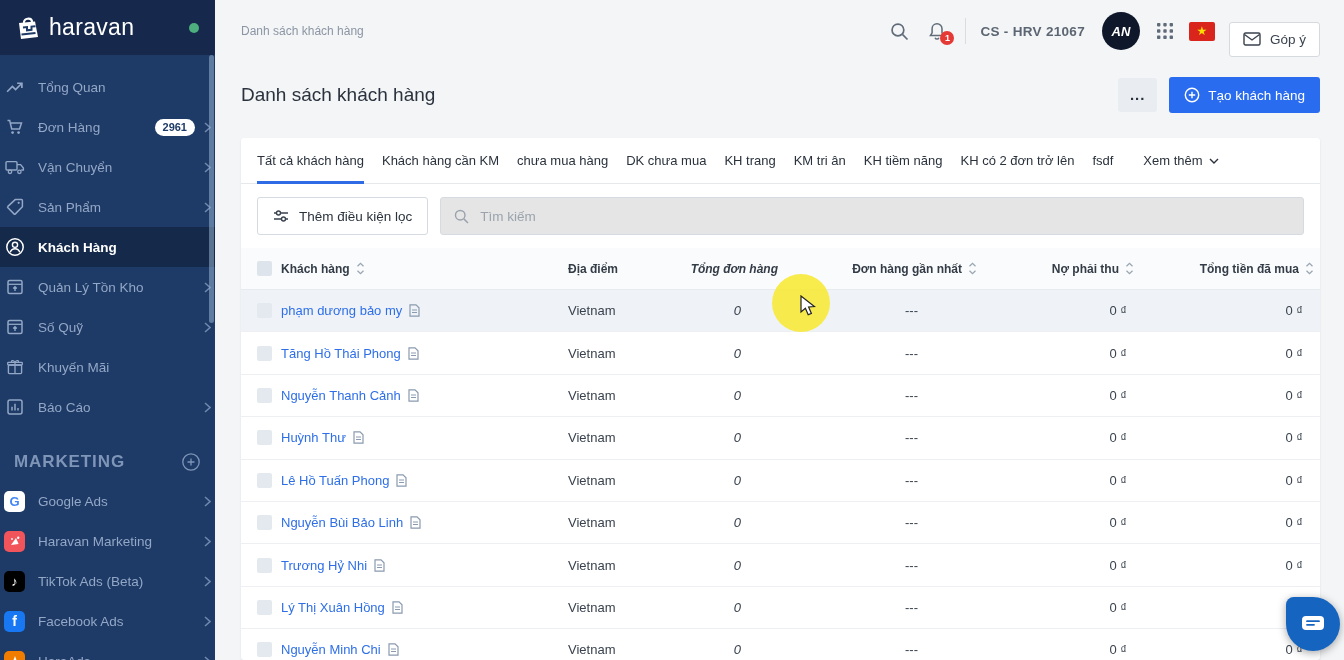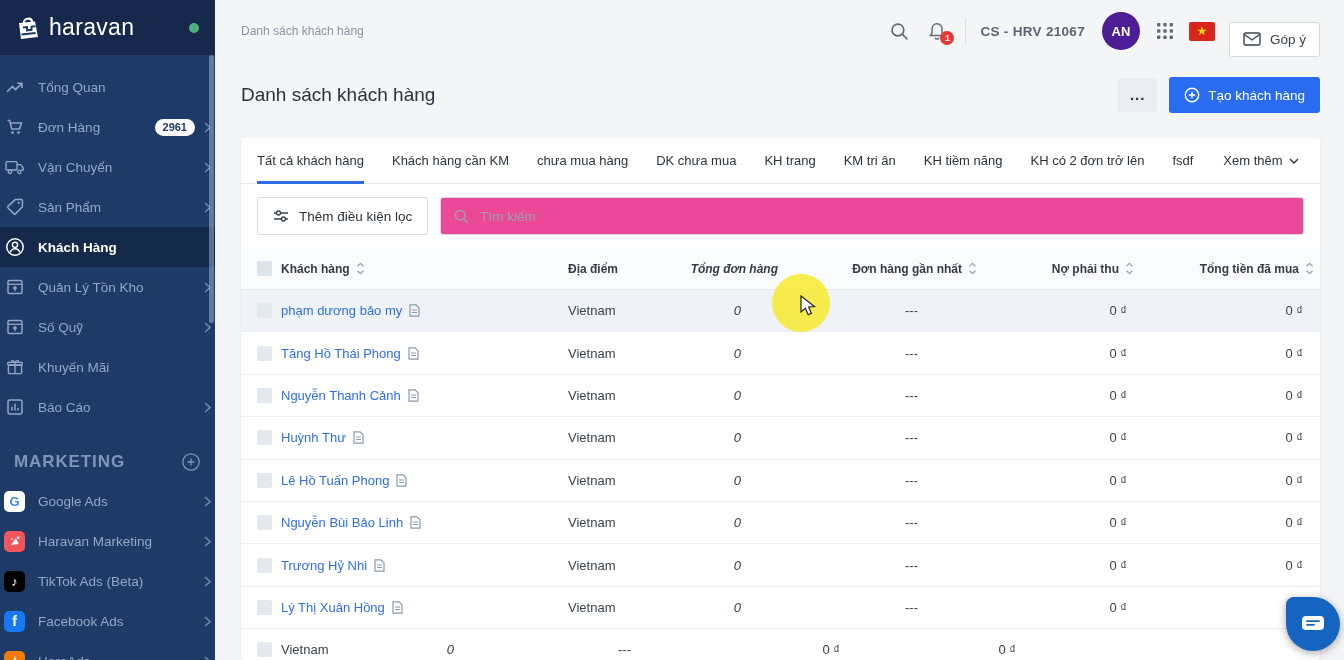--- a/index.html
+++ b/index.html
@@ -26,39 +26,39 @@
   
   main { flex:1; position:relative; height:660px; }
   .topbar { height:62px; display:flex; align-items:center; padding:0 24px 0 26px; }
   .breadcrumb { font-size:12px; color:#8b95a3; }
   .top-right { margin-left:auto; display:flex; align-items:center; }
   .tb-ic { display:flex; align-items:center; cursor:pointer; }
   .bell-wrap { position:relative; margin-left:17px; }
   .notif-badge { position:absolute; right:-7px; bottom:-3px; min-width:14px; height:14px; border-radius:7px; background:#e53935; color:#fff; font-size:9px; font-weight:700; display:flex; align-items:center; justify-content:center; padding:0 3px; }
   .tb-divider { width:1px; height:26px; background:#d9dde2; margin:0 14px 0 18px; }
   .account-name { font-size:13.5px; font-weight:700; color:#5c6672; letter-spacing:.3px; white-space:nowrap; }
-  .avatar { width:38px; height:38px; border-radius:50%; background:#4c1d95; color:#fff; font-weight:700; font-size:13px; display:flex; align-items:center; justify-content:center; margin-left:17px; cursor:pointer; }
+  .avatar { width:38px; height:38px; border-radius:50%; background:#0f172a; color:#fff; font-weight:700; font-size:13px; display:flex; align-items:center; justify-content:center; margin-left:17px; cursor:pointer;font-style:italic; }
   .grid-ic { margin-left:15px; }
   .flag { width:26px; height:19px; background:#da251d; border-radius:2px; color:#ffde00; display:flex; align-items:center; justify-content:center; font-size:12px; margin-left:14px; }
   .feedback-btn { height:35px; background:#fff; border:1px solid #d6dade; border-radius:3px; display:flex; align-items:center; gap:9px; padding:0 13px; font-size:13.5px; color:#39424e; margin-left:14px; cursor:pointer;margin-top:16px; }
 
   .page-head { height:76px; display:flex; align-items:center; padding:2px 24px 12px 26px; }
   .page-title { font-size:19px; color:#2a323d; font-weight:500; }
   .more-btn { margin-left:auto; width:39px; height:34px; background:#e9ecf0; border:none; border-radius:3px; color:#2a323d; font-weight:700; font-size:15px; letter-spacing:1px; line-height:0; cursor:pointer; }
   .create-btn { margin-left:12px; height:36px; background:#2a6cf0; color:#fff; border:none; border-radius:3px; font-size:13.5px; display:flex; align-items:center; gap:8px; padding:0 15px; cursor:pointer; }
 
   .card { margin:0 24px 0 26px; background:#fff; border-radius:3px; box-shadow:0 1px 2px rgba(60,70,90,.14); height:522px; overflow:hidden; }
   .tabs { display:flex; align-items:center; height:46px; padding:0 16px; border-bottom:1px solid #e6e9ec; gap:30px; }
   .tab { font-size:13px; color:#2a323d; height:100%; display:flex; align-items:center; position:relative; white-space:nowrap; cursor:pointer; }
   .tab.active::after { content:""; position:absolute; left:0; right:0; bottom:-1px; height:3px; background:#2e6be5; }
   .tab-more { gap:6px; }
 
   .filter-row { display:flex; padding:13px 16px; gap:12px; }
   .filter-btn { height:38px; border:1px solid #d5dbe1; background:#fff; border-radius:3px; display:flex; align-items:center; gap:10px; padding:0 15px; font-size:13.5px; color:#2a323d; cursor:pointer; white-space:nowrap; }
-  .search-box { flex:1; height:38px; border:1px solid #d5dbe1; border-radius:3px; display:flex; align-items:center; padding:0 12px; gap:10px; background:#ec4899; }
+  .search-box { flex:1; height:38px; border:1px solid #d5dbe1; border-radius:3px; display:flex; align-items:center; padding:0 12px; gap:10px; background:#e5e5e5; }
   .search-box input { border:none; outline:none; flex:1; font-size:13.5px; color:#333; font-family:inherit; background:transparent; }
   .search-box input::placeholder { color:#9aa3ad; }
 
   .thead { display:flex; align-items:center; height:42px; background:#fafbfc; border-bottom:1px solid #e7eaee; font-size:12px; font-weight:700; color:#333c47; padding-right:6px; }
   .trow { display:flex; align-items:center; height:42.4px; border-bottom:1px solid #edeff2; font-size:13px; color:#39424e; padding-right:6px; }
   .trow.highlight { background:#eff3f7; }
   .cell { display:flex; align-items:center; white-space:nowrap; }
   .c-check { width:40px; padding-left:16px; }
   .c-name  { flex:1; gap:7px; }
   .c-loc   { width:150px; }
@@ -375,21 +375,21 @@
             <path d="M8 4.8v6.4 M4.8 8h6.4" stroke="#fff" stroke-width="1.4"></path>
           </svg>
       </span>
       <span>Tạo khách hàng</span>
     </button>
   </div>
 
   <section class="card">
 
     <div class="tabs">
-      <div style="display:flex;gap:28px;height:100%;align-items:center">
+      <div style="display:flex;gap:18px;height:100%;align-items:center">
 
       <div class="tab active">
             <span>Tất cả khách hàng</span>
           </div>
           <div class="tab">
             <span>Khách hàng cần KM</span>
           </div>
           <div class="tab">
             <span>chưa mua hàng</span>
           </div>
@@ -639,20 +639,29 @@
           <div class="cell c-loc">Vietnam</div>
           <div class="cell c-orders">0</div>
           <div class="cell c-last">---</div>
           <div class="cell c-debt">0 ₫</div>
           <div class="cell c-total">0 ₫</div>
         </div>
         <div class="trow">
           <div class="cell c-check">
             <span class="checkbox"></span>
           </div>
+          <div class="cell c-name">
+            <span class="name-link">Nguyễn Minh Chi</span>
+            <span style="display:flex">
+              <svg width="11" height="13" viewBox="0 0 11 13">
+                <path d="M1 .8 h6 l3 3 v8.4 h-9 z" fill="none" stroke="#8a9bb0" stroke-width="1.2"></path>
+                <path d="M3 6h5 M3 8.5h5" stroke="#8a9bb0" stroke-width="1"></path>
+              </svg>
+            </span>
+          </div>
           <div class="cell c-loc">Vietnam</div>
           <div class="cell c-orders">0</div>
           <div class="cell c-last">---</div>
           <div class="cell c-debt">0 ₫</div>
           <div class="cell c-total">0 ₫</div>
         </div>
       </div>
 
   </section>
 

